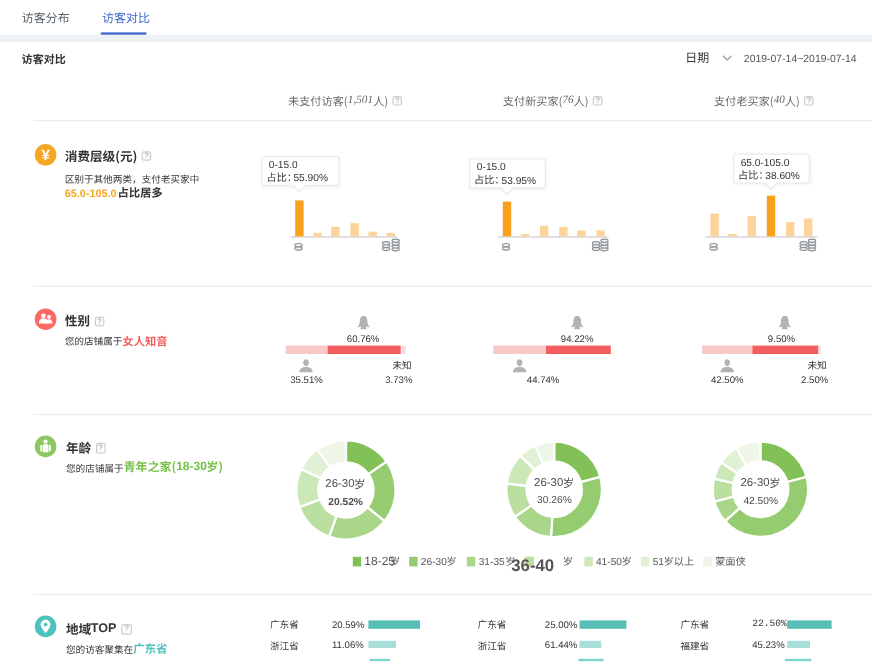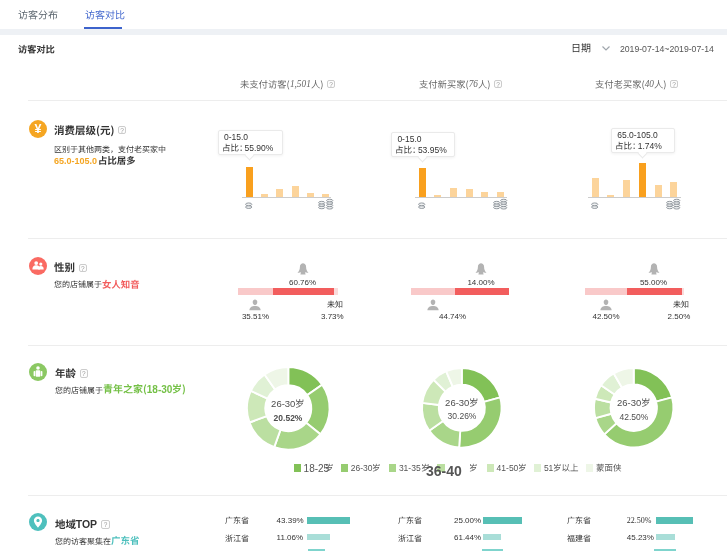--- a/index.html
+++ b/index.html
@@ -152,21 +152,21 @@
     <ellipse cx="3.7" cy="205.35" rx="3.1" ry="1.3" fill="#eef0f1" stroke="#8a9197" stroke-width="0.9"></ellipse>
     <ellipse cx="3.7" cy="202.95" rx="3.1" ry="1.3" fill="#eef0f1" stroke="#8a9197" stroke-width="0.9"></ellipse>
     <ellipse cx="3.7" cy="200.55" rx="3.1" ry="1.3" fill="#eef0f1" stroke="#8a9197" stroke-width="0.9"></ellipse>
   </svg>
 <div style="position:absolute;left:610.7px;top:128px;width:64.8px;height:25px;background:#fff;border:1px solid #eaeaea;border-radius:2px;box-shadow:0 1px 3px rgba(0,0,0,0.06);box-sizing:border-box"></div>
 <div style="position:absolute;left:639.0px;top:149.8px;width:7px;height:7px;background:#fff;border-right:1px solid #eaeaea;border-bottom:1px solid #eaeaea;transform:rotate(45deg);box-sizing:border-box"></div>
 <span style="position:absolute;left:617.2px;top:130.80px;font-size:8.5px;line-height:1;color:#333;font-weight:normal;font-style:normal;font-family:'Liberation Sans',sans-serif;white-space:nowrap">65.0-105.0</span>
 <svg class="t" style="left:615.2px;top:138.94px" width="28" height="13">
     <path transform="translate(0,9.86) scale(0.008500,-0.008500)" fill="#333" d="M155 382V-79H228V-16H768V-74H844V382H522V582H926V652H522V840H446V382ZM228 55V311H768V55ZM1125 -72C1148 -55 1185 -39 1459 50C1455 68 1453 102 1454 126L1208 50V456H1456V531H1208V829H1129V69C1129 26 1105 3 1088 -7C1101 -22 1119 -54 1125 -72ZM1534 835V87C1534 -24 1561 -54 1657 -54C1676 -54 1791 -54 1811 -54C1913 -54 1933 15 1942 215C1921 220 1889 235 1870 250C1863 65 1856 18 1806 18C1780 18 1685 18 1665 18C1620 18 1611 28 1611 85V377C1722 440 1841 516 1928 590L1865 656C1804 593 1707 516 1611 457V835ZM2250 486C2290 486 2326 515 2326 560C2326 606 2290 636 2250 636C2210 636 2174 606 2174 560C2174 515 2210 486 2250 486ZM2250 -4C2290 -4 2326 26 2326 71C2326 117 2290 146 2250 146C2210 146 2174 117 2174 71C2174 26 2210 -4 2250 -4Z"></path>
   </svg>
-<span style="position:absolute;left:637.7px;top:141.60px;font-size:8.5px;line-height:1;color:#333;font-weight:normal;font-style:normal;font-family:'Liberation Sans',sans-serif;white-space:nowrap">1.74%</span>
+<span style="position:absolute;left:637.7px;top:141.60px;font-size:8.5px;line-height:1;color:#333;font-weight:normal;font-style:normal;font-family:'Liberation Sans',sans-serif;white-space:nowrap">38.60%</span>
 <div style="position:absolute;left:587.8px;top:196.90px;width:93.5px;height:1.00px;background:#ccc;"></div>
 <div style="position:absolute;left:591.8px;top:178.20px;width:7.0px;height:18.70px;background:#fcd49b;"></div>
 <div style="position:absolute;left:607.1px;top:195.40px;width:7.0px;height:1.50px;background:#fcd49b;"></div>
 <div style="position:absolute;left:622.7px;top:179.90px;width:7.0px;height:17.00px;background:#fcd49b;"></div>
 <div style="position:absolute;left:639.2px;top:163.30px;width:7.0px;height:33.60px;background:#f9a01e;"></div>
 <div style="position:absolute;left:654.5px;top:184.60px;width:7.0px;height:12.30px;background:#fcd49b;"></div>
 <div style="position:absolute;left:670.0px;top:182.20px;width:7.0px;height:14.70px;background:#fcd49b;"></div>
 <svg class="t" style="left:590.7px;top:0px" width="7.4" height="212">
     <ellipse cx="3.7" cy="207.05" rx="3.1" ry="1.4" fill="#eef0f1" stroke="#8a9197" stroke-width="0.9"></ellipse>
     <ellipse cx="3.7" cy="204.35" rx="3.1" ry="1.4" fill="#eef0f1" stroke="#8a9197" stroke-width="0.9"></ellipse>
@@ -216,38 +216,38 @@
   </svg>
 <span style="position:absolute;left:321.0px;top:312.82px;font-size:8px;line-height:1;color:#333;font-weight:normal;font-style:normal;font-family:'Liberation Sans',sans-serif;white-space:nowrap">3.73%</span>
 <div style="position:absolute;left:411.0px;top:288.00px;width:43.8px;height:6.50px;background:#f9c9c9;"></div>
 <div style="position:absolute;left:454.8px;top:288.00px;width:54.2px;height:6.50px;background:#f25d5d;"></div>
 <svg class="t" style="left:475.1226px;top:263.2px" width="12" height="11.5">
     <g fill="#b3b3b3">
 <circle cx="6" cy="2.7" r="2.3"></circle>
       <path d="M6 0.6 C4.0 0.6 2.9 1.9 2.9 4.0 C2.9 6.2 2.3 8.1 0.5 9.9 L4.0 9.15 L3.4 11.4 L8.6 11.4 L8.0 9.15 L11.5 9.9 C9.7 8.1 9.1 6.2 9.1 4.0 C9.1 1.9 8.0 0.6 6 0.6 Z"></path>
     </g>
   </svg>
-<span style="position:absolute;left:467.4px;top:279.42px;font-size:8px;line-height:1;color:#333;font-weight:normal;font-style:normal;font-family:'Liberation Sans',sans-serif;white-space:nowrap">14.00%</span>
+<span style="position:absolute;left:467.4px;top:279.42px;font-size:8px;line-height:1;color:#333;font-weight:normal;font-style:normal;font-family:'Liberation Sans',sans-serif;white-space:nowrap">94.22%</span>
 <svg class="t" style="left:426.9226px;top:298.6px" width="12" height="11.5">
     <g fill="#b3b3b3">
 <path d="M3.7 3.1 C3.7 1.4 4.7 0.4 6 0.4 C7.3 0.4 8.3 1.4 8.3 3.1 C8.3 4.8 7.3 6.2 6 6.2 C4.7 6.2 3.7 4.8 3.7 3.1 Z"></path>
 <path d="M0.4 11.3 C0.4 8.2 2.9 6.9 6 6.9 C9.1 6.9 11.6 8.2 11.6 11.3 Z"></path>
     </g>
   </svg>
 <span style="position:absolute;left:439px;top:313.12px;font-size:8px;line-height:1;color:#333;font-weight:normal;font-style:normal;font-family:'Liberation Sans',sans-serif;white-space:nowrap">44.74%</span>
 <div style="position:absolute;left:585.0px;top:288.00px;width:42.2px;height:6.50px;background:#f9c9c9;"></div>
 <div style="position:absolute;left:627.2px;top:288.00px;width:54.6px;height:6.50px;background:#f25d5d;"></div>
 <div style="position:absolute;left:681.8px;top:288.00px;width:2.5px;height:6.50px;background:#fadcdc;"></div>
 <svg class="t" style="left:647.71px;top:263.2px" width="12" height="11.5">
     <g fill="#b3b3b3">
 <circle cx="6" cy="2.7" r="2.3"></circle>
       <path d="M6 0.6 C4.0 0.6 2.9 1.9 2.9 4.0 C2.9 6.2 2.3 8.1 0.5 9.9 L4.0 9.15 L3.4 11.4 L8.6 11.4 L8.0 9.15 L11.5 9.9 C9.7 8.1 9.1 6.2 9.1 4.0 C9.1 1.9 8.0 0.6 6 0.6 Z"></path>
     </g>
   </svg>
-<span style="position:absolute;left:639.9px;top:279.42px;font-size:8px;line-height:1;color:#333;font-weight:normal;font-style:normal;font-family:'Liberation Sans',sans-serif;white-space:nowrap">55.00%</span>
+<span style="position:absolute;left:639.9px;top:279.42px;font-size:8px;line-height:1;color:#333;font-weight:normal;font-style:normal;font-family:'Liberation Sans',sans-serif;white-space:nowrap">9.50%</span>
 <svg class="t" style="left:600.10125px;top:298.6px" width="12" height="11.5">
     <g fill="#b3b3b3">
 <path d="M3.7 3.1 C3.7 1.4 4.7 0.4 6 0.4 C7.3 0.4 8.3 1.4 8.3 3.1 C8.3 4.8 7.3 6.2 6 6.2 C4.7 6.2 3.7 4.8 3.7 3.1 Z"></path>
 <path d="M0.4 11.3 C0.4 8.2 2.9 6.9 6 6.9 C9.1 6.9 11.6 8.2 11.6 11.3 Z"></path>
     </g>
   </svg>
 <span style="position:absolute;left:592.5px;top:313.12px;font-size:8px;line-height:1;color:#333;font-weight:normal;font-style:normal;font-family:'Liberation Sans',sans-serif;white-space:nowrap">42.50%</span>
 <svg class="t" style="left:673.3px;top:298.32px" width="18" height="12">
     <path transform="translate(0,9.28) scale(0.008000,-0.008000)" fill="#333" d="M459 839V676H133V602H459V429H62V355H416C326 226 174 101 34 39C51 24 76 -5 89 -24C221 44 362 163 459 296V-80H538V300C636 166 778 42 911 -25C924 -5 949 25 966 40C826 101 673 226 581 355H942V429H538V602H874V676H538V839ZM1547 753V-51H1620V28H1832V-40H1908V753ZM1620 99V682H1832V99ZM1157 841C1134 718 1092 599 1033 522C1050 511 1081 490 1094 478C1124 521 1152 576 1175 636H1252V472V436H1045V364H1247C1234 231 1186 87 1034 -21C1049 -32 1077 -62 1086 -77C1201 5 1262 112 1294 220C1348 158 1427 63 1461 14L1512 78C1482 112 1360 249 1312 296C1317 319 1320 342 1322 364H1515V436H1326L1327 471V636H1486V706H1199C1211 745 1221 785 1230 826Z"></path>
   </svg>
@@ -359,21 +359,21 @@
   </div>
 <svg class="t" style="left:54.7px;top:534.62px" width="58" height="12">
     <path transform="translate(0,9.28) scale(0.008000,-0.008000)" fill="#333" d="M467 564C440 493 393 424 340 377C357 367 385 346 397 334C450 385 503 465 536 545ZM617 646V352C617 342 613 339 601 338C588 337 547 337 499 338C509 320 520 292 524 273C586 273 628 273 654 284C682 295 689 314 689 351V646ZM744 537C793 475 845 389 867 333L932 367C908 422 856 504 804 566ZM262 215V41C262 -40 293 -61 413 -61C438 -61 627 -61 653 -61C752 -61 776 -31 786 97C766 101 734 112 717 125C712 22 703 8 648 8C606 8 447 8 416 8C349 8 337 13 337 43V215ZM414 260C469 207 530 131 556 82L618 120C591 169 527 242 472 292ZM768 202C814 130 859 34 874 -27L945 1C929 63 881 156 835 228ZM150 210C127 144 88 52 48 -6L118 -40C155 22 191 116 216 182ZM468 839C435 744 376 652 308 593C324 582 352 558 364 546C401 582 438 629 470 681H847C832 644 814 608 799 582L863 569C888 610 919 677 945 735L893 748L881 746H505C518 771 529 796 538 822ZM275 843C218 731 128 621 35 550C50 536 75 506 84 492C116 519 149 552 181 587V268H254V678C287 723 317 772 342 820ZM1552 423C1607 350 1675 250 1705 189L1769 229C1736 288 1667 385 1610 456ZM1240 842C1232 794 1215 728 1199 679H1087V-54H1156V25H1435V679H1268C1285 722 1304 778 1321 828ZM1156 612H1366V401H1156ZM1156 93V335H1366V93ZM1598 844C1566 706 1512 568 1443 479C1461 469 1492 448 1506 436C1540 484 1572 545 1600 613H1856C1844 212 1828 58 1796 24C1784 10 1773 7 1753 7C1730 7 1670 8 1604 13C1618 -6 1627 -38 1629 -59C1685 -62 1744 -64 1778 -61C1814 -57 1836 -49 1859 -19C1899 30 1913 185 1928 644C1929 654 1929 682 1929 682H1627C1643 729 1658 779 1670 828ZM2593 821C2610 771 2631 706 2640 667L2714 690C2705 728 2683 791 2663 838ZM2126 778C2173 731 2236 665 2267 626L2321 679C2289 716 2225 779 2178 824ZM2374 665V592H2519C2514 341 2499 100 2339 -30C2357 -41 2381 -65 2393 -82C2518 23 2564 187 2582 374H2805C2795 127 2781 32 2759 9C2750 -2 2741 -4 2723 -4C2704 -4 2655 -3 2603 1C2615 -18 2624 -49 2625 -71C2676 -73 2726 -74 2755 -71C2785 -68 2805 -61 2824 -38C2854 -2 2867 106 2881 410C2881 420 2881 444 2881 444H2588C2591 492 2593 542 2594 592H2953V665ZM2046 528V455H2200V122C2200 77 2164 41 2144 28C2158 14 2183 -17 2191 -35C2205 -14 2231 10 2411 146C2404 159 2393 186 2388 206L2275 125V528ZM3356 529H3660C3618 483 3564 441 3502 404C3442 439 3391 479 3352 525ZM3378 663C3328 586 3231 498 3092 437C3109 425 3132 400 3143 383C3202 412 3254 445 3299 480C3337 438 3382 400 3432 366C3310 307 3169 264 3035 240C3049 223 3065 193 3072 173C3124 184 3178 197 3231 213V-79H3305V-45H3701V-78H3778V218C3823 207 3870 197 3917 190C3928 211 3948 244 3965 261C3823 279 3687 315 3574 367C3656 421 3727 486 3776 561L3725 592L3711 588H3413C3430 608 3445 628 3459 648ZM3501 324C3573 284 3654 252 3740 228H3278C3356 254 3432 286 3501 324ZM3305 18V165H3701V18ZM3432 830C3447 806 3464 776 3477 749H3077V561H3151V681H3847V561H3923V749H3563C3548 781 3525 819 3505 849ZM4390 251C4298 219 4163 188 4044 170C4062 157 4089 130 4102 117C4213 139 4353 178 4455 216ZM4797 395C4627 364 4332 341 4110 339C4122 324 4140 290 4149 274C4244 278 4354 286 4464 296V108L4409 136C4315 85 4166 38 4033 11C4052 -3 4082 -30 4097 -46C4214 -15 4359 35 4464 91V-90H4539V157C4635 61 4776 -7 4929 -39C4940 -20 4959 7 4974 22C4862 41 4756 78 4672 131C4748 164 4840 209 4909 253L4849 293C4792 254 4696 201 4619 168C4587 193 4560 221 4539 251V303C4653 315 4763 330 4849 348ZM4400 742V684H4203V742ZM4531 621C4581 597 4635 567 4687 536C4638 499 4583 469 4527 449L4528 488L4468 482V742H4531V798H4057V742H4135V449L4039 441L4049 383L4400 421V373H4468V429L4511 434C4524 421 4538 401 4546 386C4617 412 4686 450 4747 500C4805 463 4856 426 4891 395L4939 447C4904 477 4853 511 4797 546C4850 600 4893 665 4921 742L4875 762L4863 759H4542V698H4828C4805 655 4774 615 4739 580C4684 612 4627 641 4576 665ZM4400 636V578H4203V636ZM4400 529V475L4203 456V529ZM5460 292V225H5054V162H5393C5297 90 5153 26 5029 -6C5046 -22 5067 -50 5079 -69C5207 -29 5357 47 5460 135V-79H5535V138C5637 52 5789 -23 5920 -61C5931 -42 5952 -15 5968 1C5843 31 5701 92 5605 162H5947V225H5535V292ZM5490 552V486H5247V552ZM5467 824C5483 797 5500 763 5512 734H5286C5307 765 5326 797 5343 827L5265 842C5221 754 5140 642 5030 558C5047 548 5072 526 5085 510C5116 536 5145 563 5172 591V271H5247V303H5919V363H5562V432H5849V486H5562V552H5846V606H5562V672H5887V734H5591C5578 766 5556 810 5534 843ZM5490 606H5247V672H5490ZM5490 432V363H5247V432ZM6391 840C6377 789 6359 736 6338 685H6063V613H6305C6241 485 6153 366 6038 286C6050 269 6069 237 6077 217C6119 247 6158 281 6193 318V-76H6268V407C6315 471 6356 541 6390 613H6939V685H6421C6439 730 6455 776 6469 821ZM6598 561V368H6373V298H6598V14H6333V-56H6938V14H6673V298H6900V368H6673V561Z"></path>
   </svg>
 <svg class="t" style="left:110.7px;top:533.08px" width="30" height="14">
     <path transform="translate(0,11.02) scale(0.009500,-0.009500)" fill="#4ec0bd" d="M452 831C465 792 478 744 487 703H131V395C131 265 124 98 27 -14C54 -31 106 -78 126 -103C241 25 260 241 260 393V586H944V703H625C615 747 596 807 579 854ZM1232 260C1195 169 1129 76 1058 18C1087 0 1136 -38 1159 -59C1231 9 1306 119 1352 227ZM1664 212C1733 134 1816 26 1851 -43L1961 14C1922 84 1835 187 1765 261ZM1071 722V607H1277C1247 557 1220 519 1205 501C1173 459 1151 435 1122 427C1138 392 1159 330 1166 305C1175 315 1229 321 1283 321H1489V57C1489 43 1484 39 1467 39C1450 38 1396 39 1344 41C1362 7 1382 -47 1388 -82C1461 -82 1518 -79 1558 -59C1599 -39 1611 -6 1611 55V321H1885L1886 437H1611V565H1489V437H1309C1348 488 1388 546 1426 607H1932V722H1492C1508 752 1524 782 1538 812L1405 859C1386 812 1364 766 1341 722ZM2240 798C2204 712 2140 626 2071 573C2100 557 2150 524 2174 503C2241 566 2314 666 2358 766ZM2435 849V519C2314 472 2169 442 2020 424C2043 399 2079 347 2094 320C2132 326 2169 333 2207 341V-90H2323V-52H2720V-85H2841V431H2504C2614 477 2711 537 2782 615C2813 580 2840 545 2856 516L2960 582C2916 650 2822 743 2744 807L2648 749C2690 712 2735 668 2774 624L2671 670C2640 634 2600 603 2553 575V849ZM2323 215H2720V166H2323ZM2323 296V341H2720V296ZM2323 85H2720V37H2323Z"></path>
   </svg>
 <svg class="t" style="left:225.4px;top:514.32px" width="26" height="12">
     <path transform="translate(0,9.28) scale(0.008000,-0.008000)" fill="#333" d="M469 825C486 783 507 728 517 688H143V401C143 266 133 90 39 -36C56 -46 88 -75 100 -90C205 46 222 253 222 401V615H942V688H565L601 697C590 735 567 795 546 841ZM1257 261C1216 166 1146 72 1071 10C1090 -1 1121 -25 1135 -38C1207 30 1284 135 1332 241ZM1666 231C1743 153 1833 43 1873 -26L1940 11C1898 81 1806 186 1728 262ZM1077 707V636H1320C1280 563 1243 505 1225 482C1195 438 1173 409 1150 403C1160 382 1173 343 1177 326C1188 335 1226 340 1286 340H1507V24C1507 10 1504 6 1488 6C1471 5 1418 5 1360 6C1371 -15 1384 -49 1389 -72C1460 -72 1511 -70 1542 -57C1573 -44 1583 -21 1583 23V340H1874V413H1583V560H1507V413H1269C1317 478 1366 555 1411 636H1917V707H1449C1467 742 1484 778 1500 813L1420 846C1402 799 1380 752 1357 707ZM2266 783C2224 693 2153 607 2076 551C2094 541 2126 520 2140 507C2214 569 2292 664 2340 763ZM2664 752C2746 688 2841 594 2883 532L2947 576C2901 638 2805 728 2723 790ZM2453 839V506H2462C2337 458 2187 427 2036 409C2051 392 2074 360 2084 342C2132 350 2180 359 2228 369V-78H2301V-32H2752V-75H2828V426H2438C2574 472 2694 536 2773 625L2702 658C2659 609 2599 568 2527 534V839ZM2301 237H2752V160H2301ZM2301 293V366H2752V293ZM2301 105H2752V27H2301Z"></path>
   </svg>
-<span style="position:absolute;left:276.6px;top:516.82px;font-size:8px;line-height:1;color:#333;font-weight:normal;font-style:normal;font-family:'Liberation Sans',sans-serif;white-space:nowrap">43.39%</span>
+<span style="position:absolute;left:276.6px;top:516.82px;font-size:8px;line-height:1;color:#333;font-weight:normal;font-style:normal;font-family:'Liberation Sans',sans-serif;white-space:nowrap">20.59%</span>
 <div style="position:absolute;left:306.7px;top:517.20px;width:43.0px;height:6.50px;background:#57bfb5;"></div>
 <svg class="t" style="left:225.4px;top:531.52px" width="26" height="12">
     <path transform="translate(0,9.28) scale(0.008000,-0.008000)" fill="#333" d="M81 776C137 745 209 697 243 665L289 726C253 756 180 800 126 829ZM38 506C95 477 170 433 207 404L251 465C212 493 137 534 80 561ZM58 -27 126 -67C169 25 220 148 257 253L197 292C156 180 99 50 58 -27ZM387 836V643H270V571H387V353L248 309L278 236L387 274V29C387 15 382 11 370 11C356 10 315 10 268 12C278 -10 287 -44 291 -64C355 -64 397 -62 423 -49C448 -36 457 -14 457 30V300L579 344L568 412L457 375V571H570V643H457V836ZM615 744V397C615 264 605 94 508 -25C524 -34 553 -57 564 -70C668 57 684 253 684 397V445H796V-79H866V445H961V515H684V697C769 717 862 746 930 777L875 835C812 802 706 768 615 744ZM1096 774C1157 740 1236 688 1275 654L1321 714C1281 746 1200 795 1140 827ZM1042 499C1104 468 1186 421 1226 390L1268 452C1226 483 1143 527 1083 554ZM1076 -16 1138 -67C1198 26 1267 151 1320 257L1266 306C1208 193 1129 61 1076 -16ZM1326 60V-15H1960V60H1672V671H1904V746H1374V671H1591V60ZM2266 783C2224 693 2153 607 2076 551C2094 541 2126 520 2140 507C2214 569 2292 664 2340 763ZM2664 752C2746 688 2841 594 2883 532L2947 576C2901 638 2805 728 2723 790ZM2453 839V506H2462C2337 458 2187 427 2036 409C2051 392 2074 360 2084 342C2132 350 2180 359 2228 369V-78H2301V-32H2752V-75H2828V426H2438C2574 472 2694 536 2773 625L2702 658C2659 609 2599 568 2527 534V839ZM2301 237H2752V160H2301ZM2301 293V366H2752V293ZM2301 105H2752V27H2301Z"></path>
   </svg>
 <span style="position:absolute;left:276.6px;top:534.02px;font-size:8px;line-height:1;color:#333;font-weight:normal;font-style:normal;font-family:'Liberation Sans',sans-serif;white-space:nowrap">11.06%</span>
 <div style="position:absolute;left:306.7px;top:533.60px;width:23.0px;height:6.50px;background:#a9ded8;"></div>
 <div style="position:absolute;left:308.0px;top:549.30px;width:16.5px;height:1.80px;background:#7fd4cd;"></div>
 <svg class="t" style="left:398.4px;top:514.32px" width="26" height="12">
     <path transform="translate(0,9.28) scale(0.008000,-0.008000)" fill="#333" d="M469 825C486 783 507 728 517 688H143V401C143 266 133 90 39 -36C56 -46 88 -75 100 -90C205 46 222 253 222 401V615H942V688H565L601 697C590 735 567 795 546 841ZM1257 261C1216 166 1146 72 1071 10C1090 -1 1121 -25 1135 -38C1207 30 1284 135 1332 241ZM1666 231C1743 153 1833 43 1873 -26L1940 11C1898 81 1806 186 1728 262ZM1077 707V636H1320C1280 563 1243 505 1225 482C1195 438 1173 409 1150 403C1160 382 1173 343 1177 326C1188 335 1226 340 1286 340H1507V24C1507 10 1504 6 1488 6C1471 5 1418 5 1360 6C1371 -15 1384 -49 1389 -72C1460 -72 1511 -70 1542 -57C1573 -44 1583 -21 1583 23V340H1874V413H1583V560H1507V413H1269C1317 478 1366 555 1411 636H1917V707H1449C1467 742 1484 778 1500 813L1420 846C1402 799 1380 752 1357 707ZM2266 783C2224 693 2153 607 2076 551C2094 541 2126 520 2140 507C2214 569 2292 664 2340 763ZM2664 752C2746 688 2841 594 2883 532L2947 576C2901 638 2805 728 2723 790ZM2453 839V506H2462C2337 458 2187 427 2036 409C2051 392 2074 360 2084 342C2132 350 2180 359 2228 369V-78H2301V-32H2752V-75H2828V426H2438C2574 472 2694 536 2773 625L2702 658C2659 609 2599 568 2527 534V839ZM2301 237H2752V160H2301ZM2301 293V366H2752V293ZM2301 105H2752V27H2301Z"></path>
   </svg>
@@ -381,20 +381,20 @@
 <div style="position:absolute;left:483.1px;top:517.20px;width:38.8px;height:6.50px;background:#57bfb5;"></div>
 <svg class="t" style="left:398.4px;top:531.52px" width="26" height="12">
     <path transform="translate(0,9.28) scale(0.008000,-0.008000)" fill="#333" d="M81 776C137 745 209 697 243 665L289 726C253 756 180 800 126 829ZM38 506C95 477 170 433 207 404L251 465C212 493 137 534 80 561ZM58 -27 126 -67C169 25 220 148 257 253L197 292C156 180 99 50 58 -27ZM387 836V643H270V571H387V353L248 309L278 236L387 274V29C387 15 382 11 370 11C356 10 315 10 268 12C278 -10 287 -44 291 -64C355 -64 397 -62 423 -49C448 -36 457 -14 457 30V300L579 344L568 412L457 375V571H570V643H457V836ZM615 744V397C615 264 605 94 508 -25C524 -34 553 -57 564 -70C668 57 684 253 684 397V445H796V-79H866V445H961V515H684V697C769 717 862 746 930 777L875 835C812 802 706 768 615 744ZM1096 774C1157 740 1236 688 1275 654L1321 714C1281 746 1200 795 1140 827ZM1042 499C1104 468 1186 421 1226 390L1268 452C1226 483 1143 527 1083 554ZM1076 -16 1138 -67C1198 26 1267 151 1320 257L1266 306C1208 193 1129 61 1076 -16ZM1326 60V-15H1960V60H1672V671H1904V746H1374V671H1591V60ZM2266 783C2224 693 2153 607 2076 551C2094 541 2126 520 2140 507C2214 569 2292 664 2340 763ZM2664 752C2746 688 2841 594 2883 532L2947 576C2901 638 2805 728 2723 790ZM2453 839V506H2462C2337 458 2187 427 2036 409C2051 392 2074 360 2084 342C2132 350 2180 359 2228 369V-78H2301V-32H2752V-75H2828V426H2438C2574 472 2694 536 2773 625L2702 658C2659 609 2599 568 2527 534V839ZM2301 237H2752V160H2301ZM2301 293V366H2752V293ZM2301 105H2752V27H2301Z"></path>
   </svg>
 <span style="position:absolute;left:454.0px;top:534.02px;font-size:8px;line-height:1;color:#333;font-weight:normal;font-style:normal;font-family:'Liberation Sans',sans-serif;white-space:nowrap">61.44%</span>
 <div style="position:absolute;left:483.1px;top:533.60px;width:18.4px;height:6.50px;background:#a9ded8;"></div>
 <div style="position:absolute;left:481.5px;top:548.90px;width:21.5px;height:2.10px;background:#7fd4cd;"></div>
 <svg class="t" style="left:567.0px;top:514.32px" width="26" height="12">
     <path transform="translate(0,9.28) scale(0.008000,-0.008000)" fill="#333" d="M469 825C486 783 507 728 517 688H143V401C143 266 133 90 39 -36C56 -46 88 -75 100 -90C205 46 222 253 222 401V615H942V688H565L601 697C590 735 567 795 546 841ZM1257 261C1216 166 1146 72 1071 10C1090 -1 1121 -25 1135 -38C1207 30 1284 135 1332 241ZM1666 231C1743 153 1833 43 1873 -26L1940 11C1898 81 1806 186 1728 262ZM1077 707V636H1320C1280 563 1243 505 1225 482C1195 438 1173 409 1150 403C1160 382 1173 343 1177 326C1188 335 1226 340 1286 340H1507V24C1507 10 1504 6 1488 6C1471 5 1418 5 1360 6C1371 -15 1384 -49 1389 -72C1460 -72 1511 -70 1542 -57C1573 -44 1583 -21 1583 23V340H1874V413H1583V560H1507V413H1269C1317 478 1366 555 1411 636H1917V707H1449C1467 742 1484 778 1500 813L1420 846C1402 799 1380 752 1357 707ZM2266 783C2224 693 2153 607 2076 551C2094 541 2126 520 2140 507C2214 569 2292 664 2340 763ZM2664 752C2746 688 2841 594 2883 532L2947 576C2901 638 2805 728 2723 790ZM2453 839V506H2462C2337 458 2187 427 2036 409C2051 392 2074 360 2084 342C2132 350 2180 359 2228 369V-78H2301V-32H2752V-75H2828V426H2438C2574 472 2694 536 2773 625L2702 658C2659 609 2599 568 2527 534V839ZM2301 237H2752V160H2301ZM2301 293V366H2752V293ZM2301 105H2752V27H2301Z"></path>
   </svg>
-<span style="position:absolute;left:626.8px;top:516.82px;font-size:8px;line-height:1;color:#333;font-weight:normal;font-style:normal;font-family:Liberation Serif, serif;white-space:nowrap">22.50%</span>
+<span style="position:absolute;left:626.8px;top:516.82px;font-size:8px;line-height:1;color:#333;font-weight:normal;font-style:normal;font-family:Liberation Mono, monospace;white-space:nowrap">22.50%</span>
 <div style="position:absolute;left:655.9px;top:517.20px;width:37.6px;height:6.50px;background:#57bfb5;"></div>
 <svg class="t" style="left:567.0px;top:531.52px" width="26" height="12">
     <path transform="translate(0,9.28) scale(0.008000,-0.008000)" fill="#333" d="M133 809C160 763 194 701 210 662L271 692C256 730 221 788 193 834ZM533 598H819V488H533ZM466 659V427H889V659ZM409 791V726H942V791ZM635 300V196H483V300ZM703 300H863V196H703ZM635 137V30H483V137ZM703 137H863V30H703ZM55 652V584H308C245 451 129 325 19 253C31 240 50 205 58 185C103 217 148 257 192 303V-78H265V354C302 316 350 265 371 238L413 296V-80H483V-33H863V-77H935V362H413V301C392 322 320 387 285 416C332 481 373 553 401 628L360 655L346 652ZM1394 755V695H1581V620H1330V561H1581V483H1387V422H1581V345H1379V288H1581V209H1337V149H1581V49H1652V149H1937V209H1652V288H1899V345H1652V422H1876V561H1945V620H1876V755H1652V840H1581V755ZM1652 561H1809V483H1652ZM1652 620V695H1809V620ZM1097 393C1097 404 1120 417 1135 425H1258C1246 336 1226 259 1200 193C1173 233 1151 283 1134 343L1078 322C1102 241 1132 177 1169 126C1134 60 1089 8 1037 -30C1053 -40 1081 -66 1092 -80C1140 -43 1183 7 1218 70C1323 -30 1469 -55 1653 -55H1933C1937 -35 1951 -2 1962 14C1911 13 1694 13 1654 13C1485 13 1347 35 1249 132C1290 225 1319 342 1334 483L1292 493L1278 492H1192C1242 567 1293 661 1338 758L1290 789L1266 778H1064V711H1237C1197 622 1147 540 1129 515C1109 483 1084 458 1066 454C1076 439 1091 408 1097 393ZM2266 783C2224 693 2153 607 2076 551C2094 541 2126 520 2140 507C2214 569 2292 664 2340 763ZM2664 752C2746 688 2841 594 2883 532L2947 576C2901 638 2805 728 2723 790ZM2453 839V506H2462C2337 458 2187 427 2036 409C2051 392 2074 360 2084 342C2132 350 2180 359 2228 369V-78H2301V-32H2752V-75H2828V426H2438C2574 472 2694 536 2773 625L2702 658C2659 609 2599 568 2527 534V839ZM2301 237H2752V160H2301ZM2301 293V366H2752V293ZM2301 105H2752V27H2301Z"></path>
   </svg>
 <span style="position:absolute;left:626.8px;top:534.02px;font-size:8px;line-height:1;color:#333;font-weight:normal;font-style:normal;font-family:'Liberation Sans',sans-serif;white-space:nowrap">45.23%</span>
 <div style="position:absolute;left:655.9px;top:533.60px;width:19.2px;height:6.50px;background:#a9ded8;"></div>
 <div style="position:absolute;left:653.5px;top:548.90px;width:22.0px;height:2.10px;background:#7fd4cd;"></div>
 
 </body></html>

